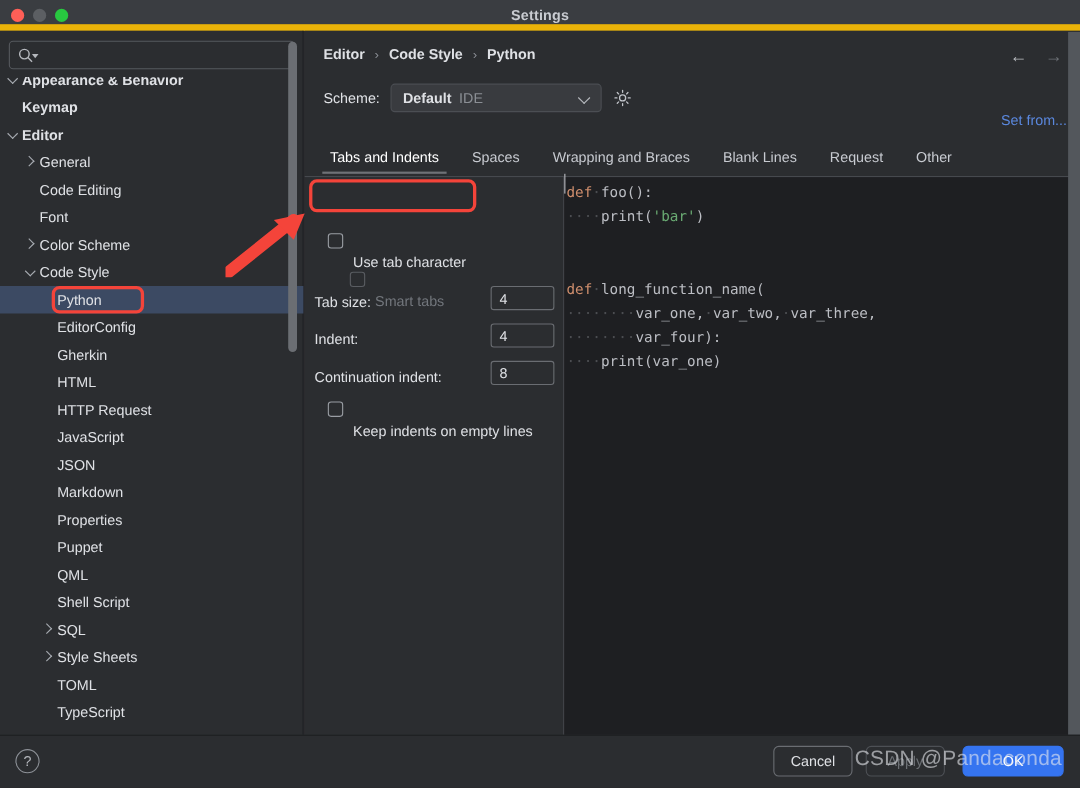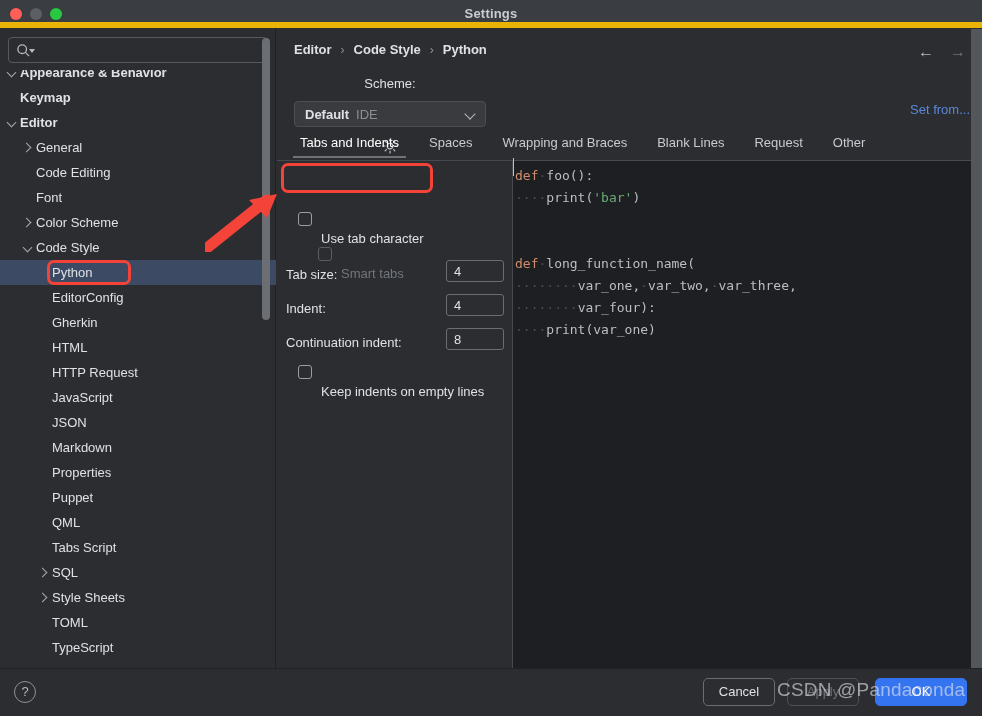--- a/index.html
+++ b/index.html
@@ -107,21 +107,21 @@
   .breadcrumb {
     position: absolute; left: 17px; top: 14px;
     color: #dfe1e5; font-size: 13px; font-weight: bold;
     display: flex; align-items: center; gap: 9px;
   }
   .bc-sep { color: #8b8f95; font-weight: normal; font-size: 12px; }
   .navs { position: absolute; right: 14px; top: 14px; display: flex; gap: 12px; }
   .nav-btn { width: 20px; height: 20px; color: #b6b9be; font-size: 16px; line-height: 20px; text-align: center; }
   .nav-btn.dim { color: #6c7075; }
 
-  .scheme-row { position: absolute; left: 17px; top: 48px; display: flex; align-items: center; gap: 10px; flex-direction: column; }
+  .scheme-row { position: absolute; left: 17px; top: 48px; display: flex; align-items: center; gap: 10px; }
   .scheme-lab { color: #dfe1e5; font-size: 13px; }
   .scheme-sel {
     position: relative;
     width: 192px; height: 26px;
     background: #393b3f; border: 1px solid #4b4e53; border-radius: 4px;
     display: flex; align-items: center; padding-left: 10px; gap: 7px;
   }
   .scheme-val { color: #dfe1e5; font-size: 13px; font-weight: bold; }
   .scheme-sub { color: #8b8f95; font-size: 13px; }
   .scheme-arrow {
@@ -333,21 +333,21 @@
           <div class="titem">
             <span class="lbl" style="left: 52px;">Properties</span>
           </div>
           <div class="titem">
             <span class="lbl" style="left: 52px;">Puppet</span>
           </div>
           <div class="titem">
             <span class="lbl" style="left: 52px;">QML</span>
           </div>
           <div class="titem">
-            <span class="lbl" style="left: 52px;">Tabs Script</span>
+            <span class="lbl" style="left: 52px;">Shell Script</span>
           </div>
           <div class="titem">
             <span class="arrow" style="left: 36px;"><span class="chev right"></span></span>
             <span class="lbl" style="left: 52px;">SQL</span>
           </div>
           <div class="titem">
             <span class="arrow" style="left: 36px;"><span class="chev right"></span></span>
             <span class="lbl" style="left: 52px;">Style Sheets</span>
           </div>
           <div class="titem">

